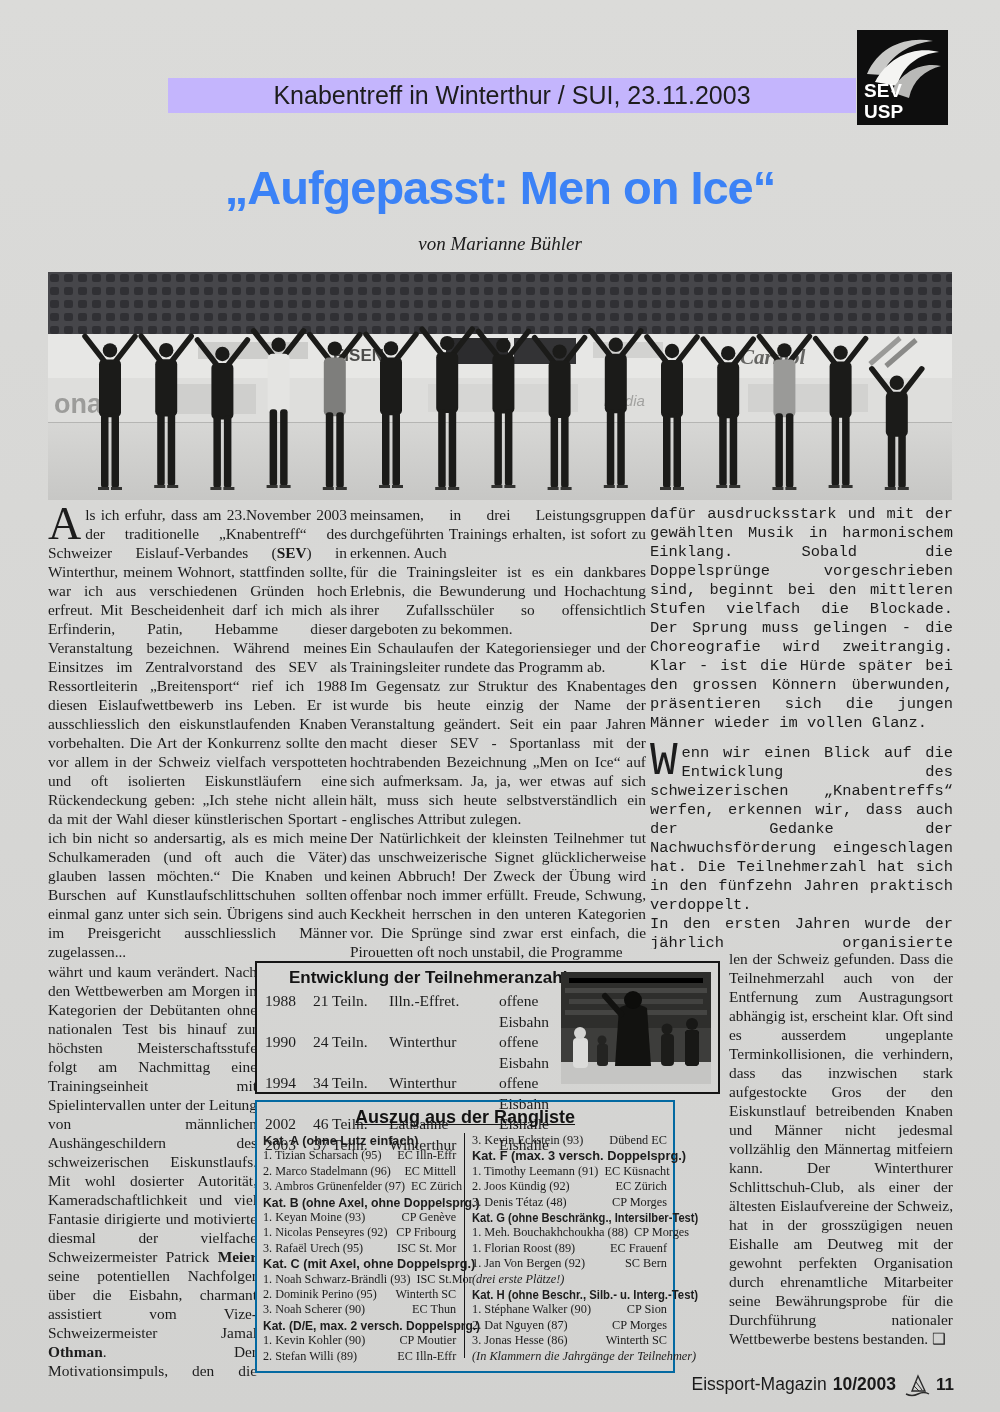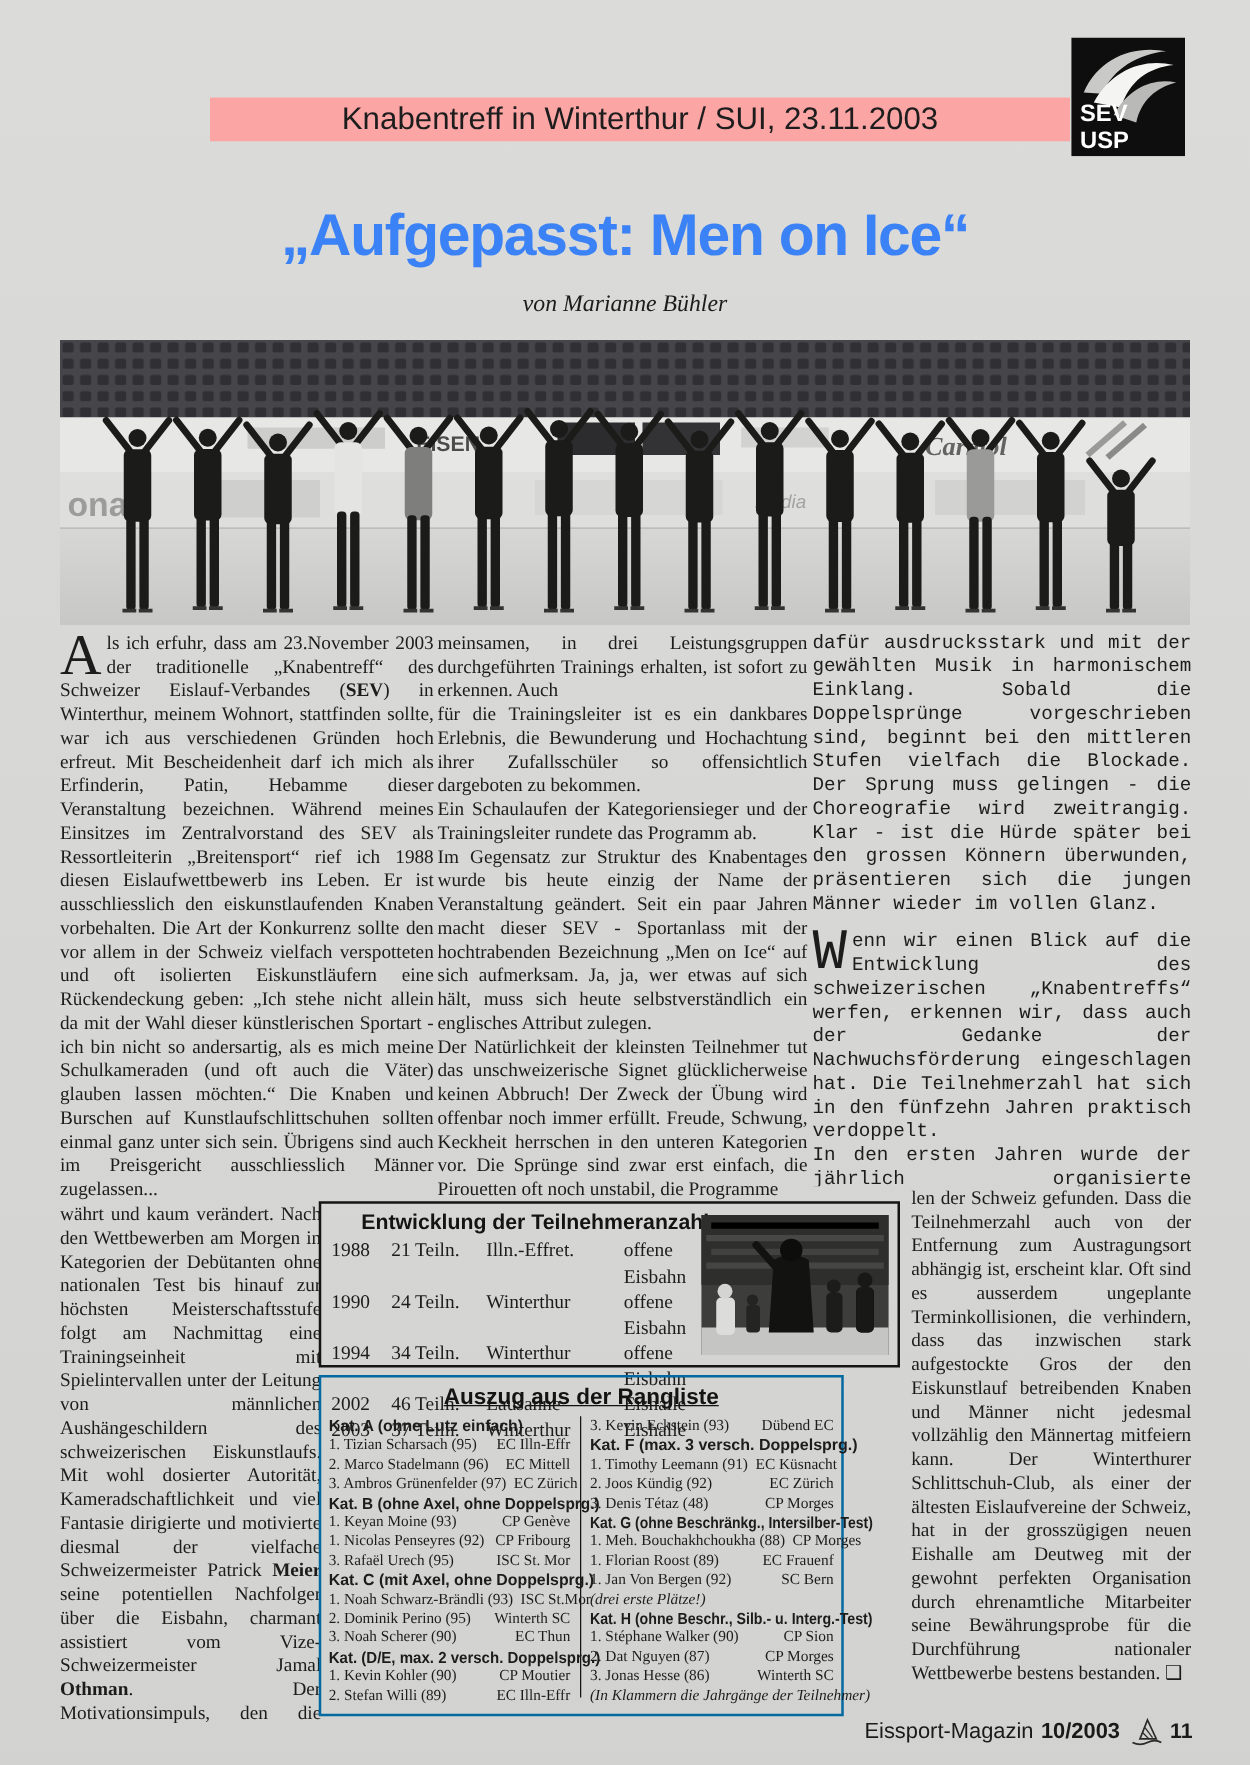--- a/index.html
+++ b/index.html
@@ -1,21 +1,21 @@
 <!DOCTYPE html>
 <html lang="de"><head>
 <meta charset="utf-8">
 <style>
   html,body{margin:0;padding:0;}
   body{width:1000px;height:1412px;position:relative;overflow:hidden;
        background:linear-gradient(180deg,#dbdbd9 0%,#d6d6d4 60%,#d2d2d0 100%);
        font-family:"Liberation Serif",serif;color:#1c1c1c;}
   .abs{position:absolute;}
   
-  .header-band{left:168px;top:78px;width:688px;height:35px;background:#fca5a5;
+  .header-band{left:168px;top:78px;width:688px;height:35px;background:#c4b5fd;
        display:flex;align-items:center;justify-content:center;
        font-family:"Liberation Sans",sans-serif;font-size:25px;color:#1d1d1d;}
   .sev-logo{left:857px;top:30px;width:91px;height:95px;}
   .main-title{left:0;top:160px;width:1000px;text-align:center;
        font-family:"Liberation Sans",sans-serif;font-weight:bold;font-size:47px;
        letter-spacing:-1px;color:#3b82f6;}
   .byline{left:0;top:233px;width:1000px;text-align:center;font-style:italic;font-size:19px;}
   
   .main-photo{left:48px;top:272px;width:904px;height:228px;}
   

